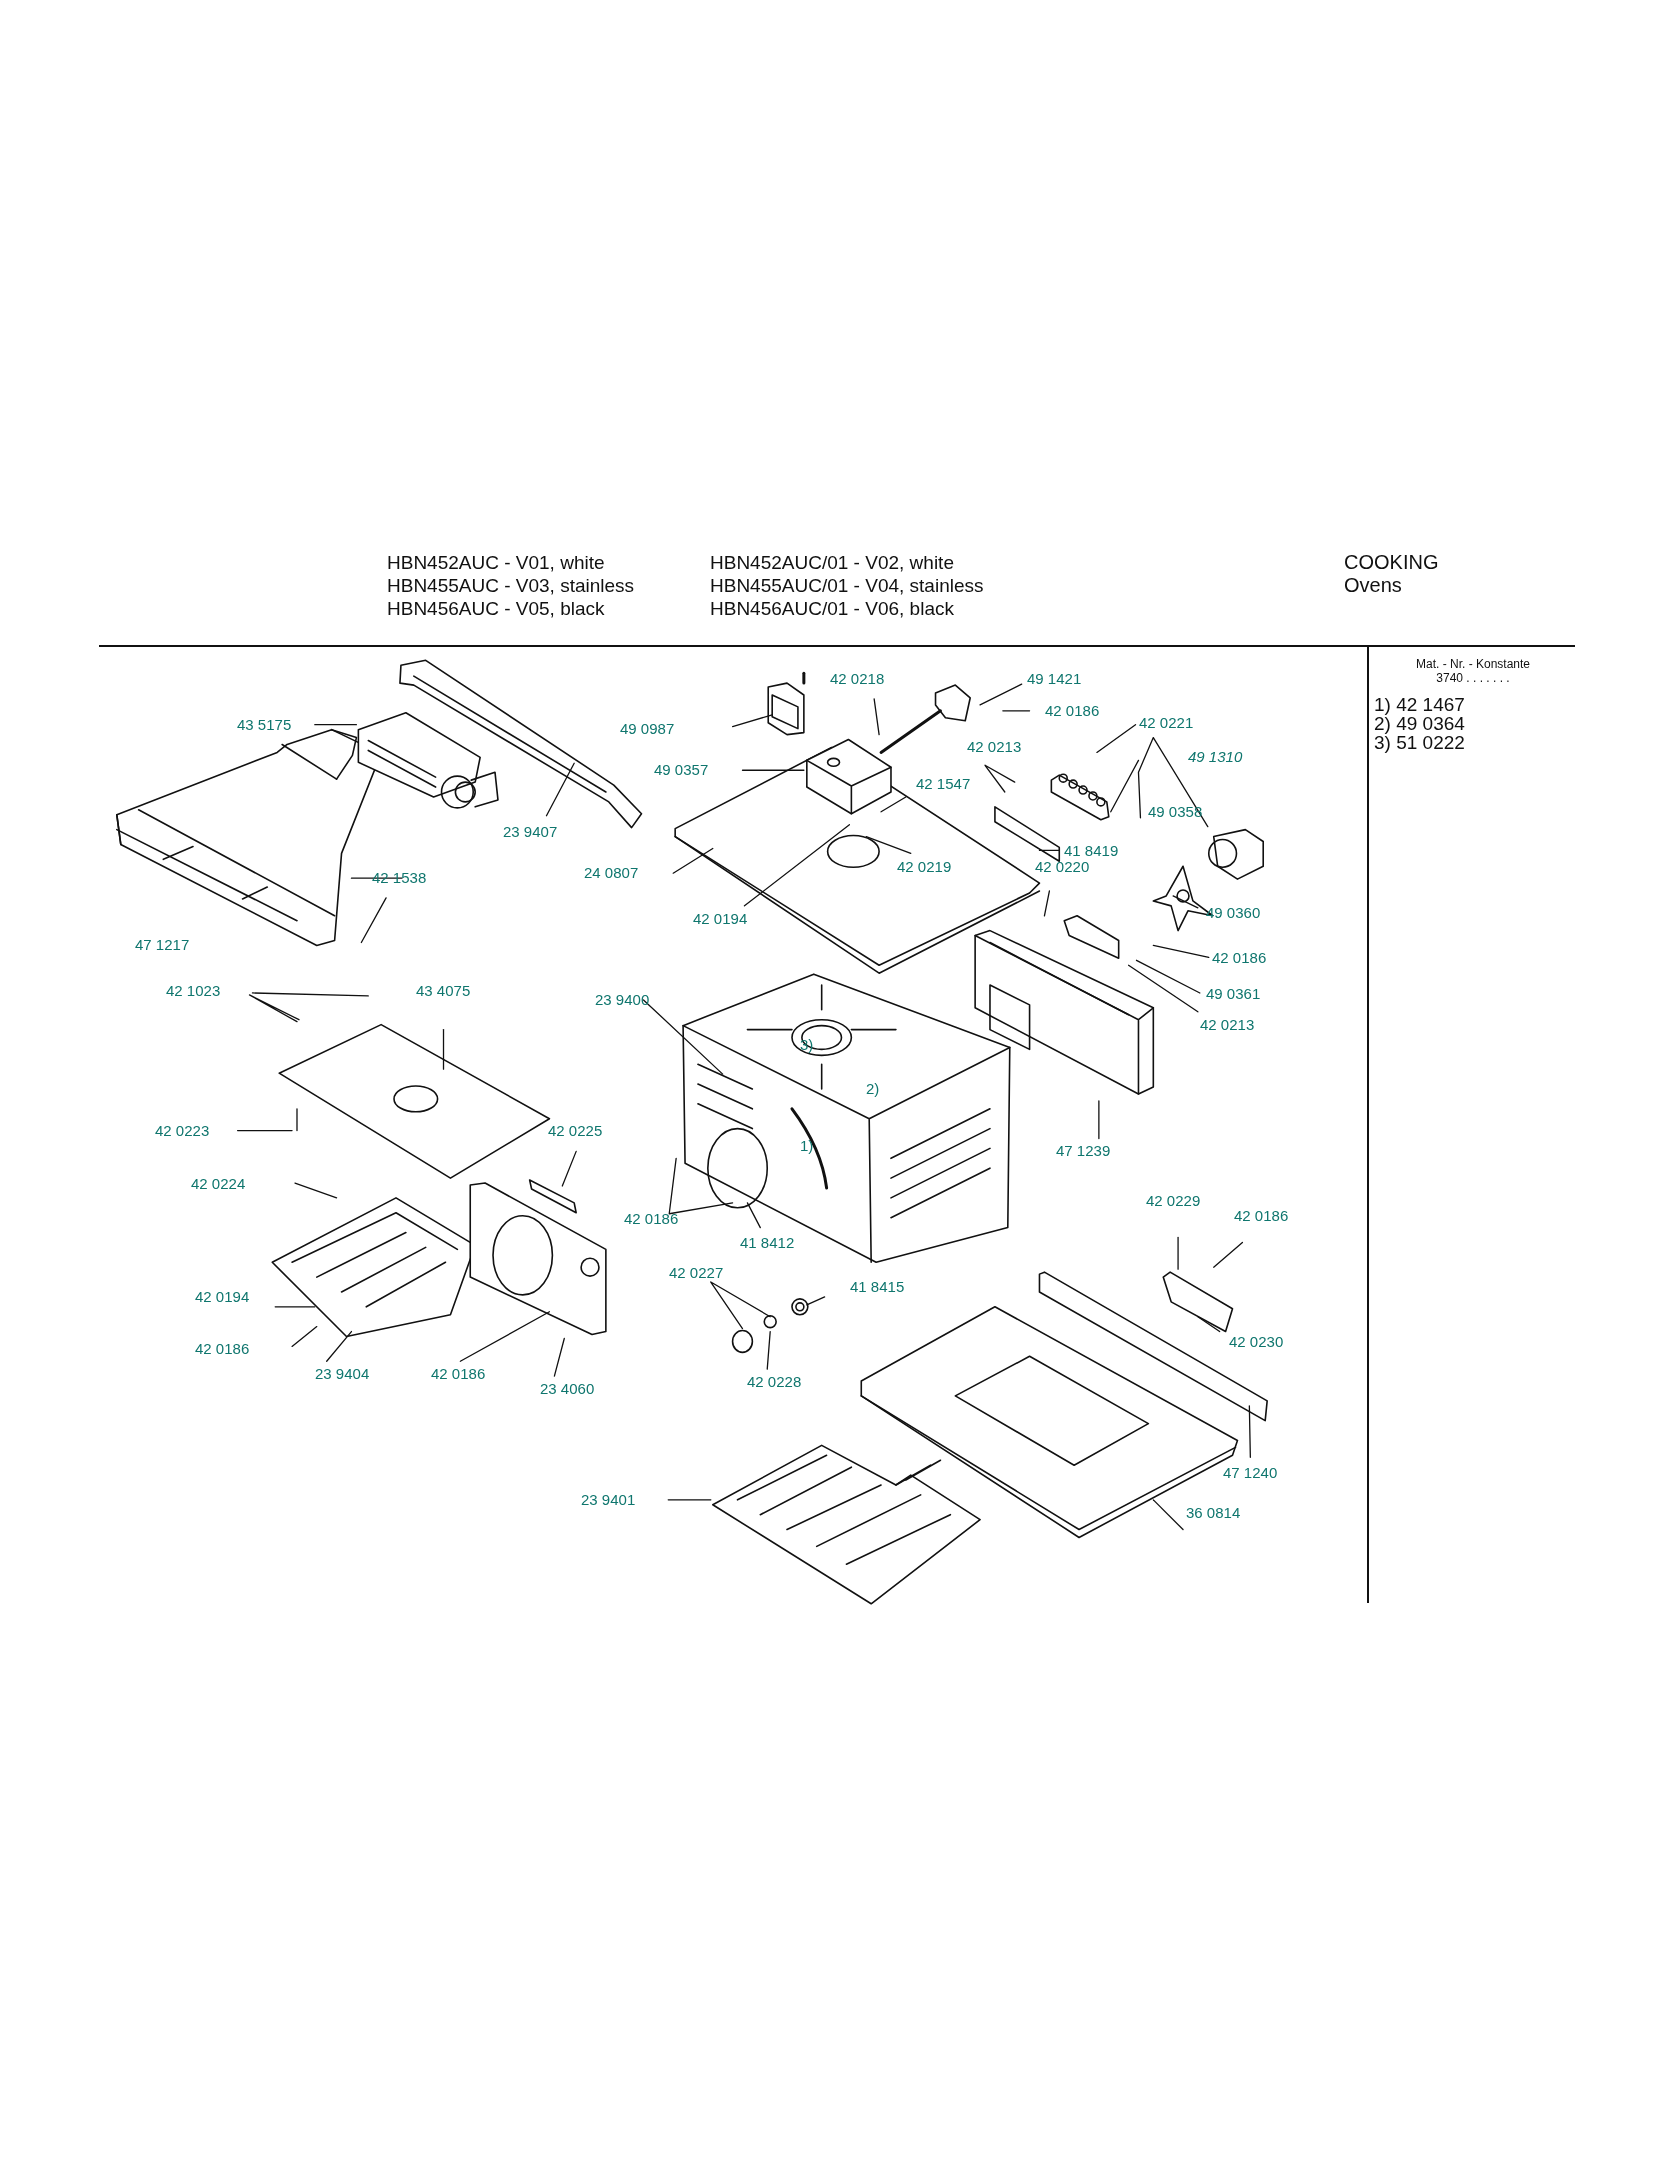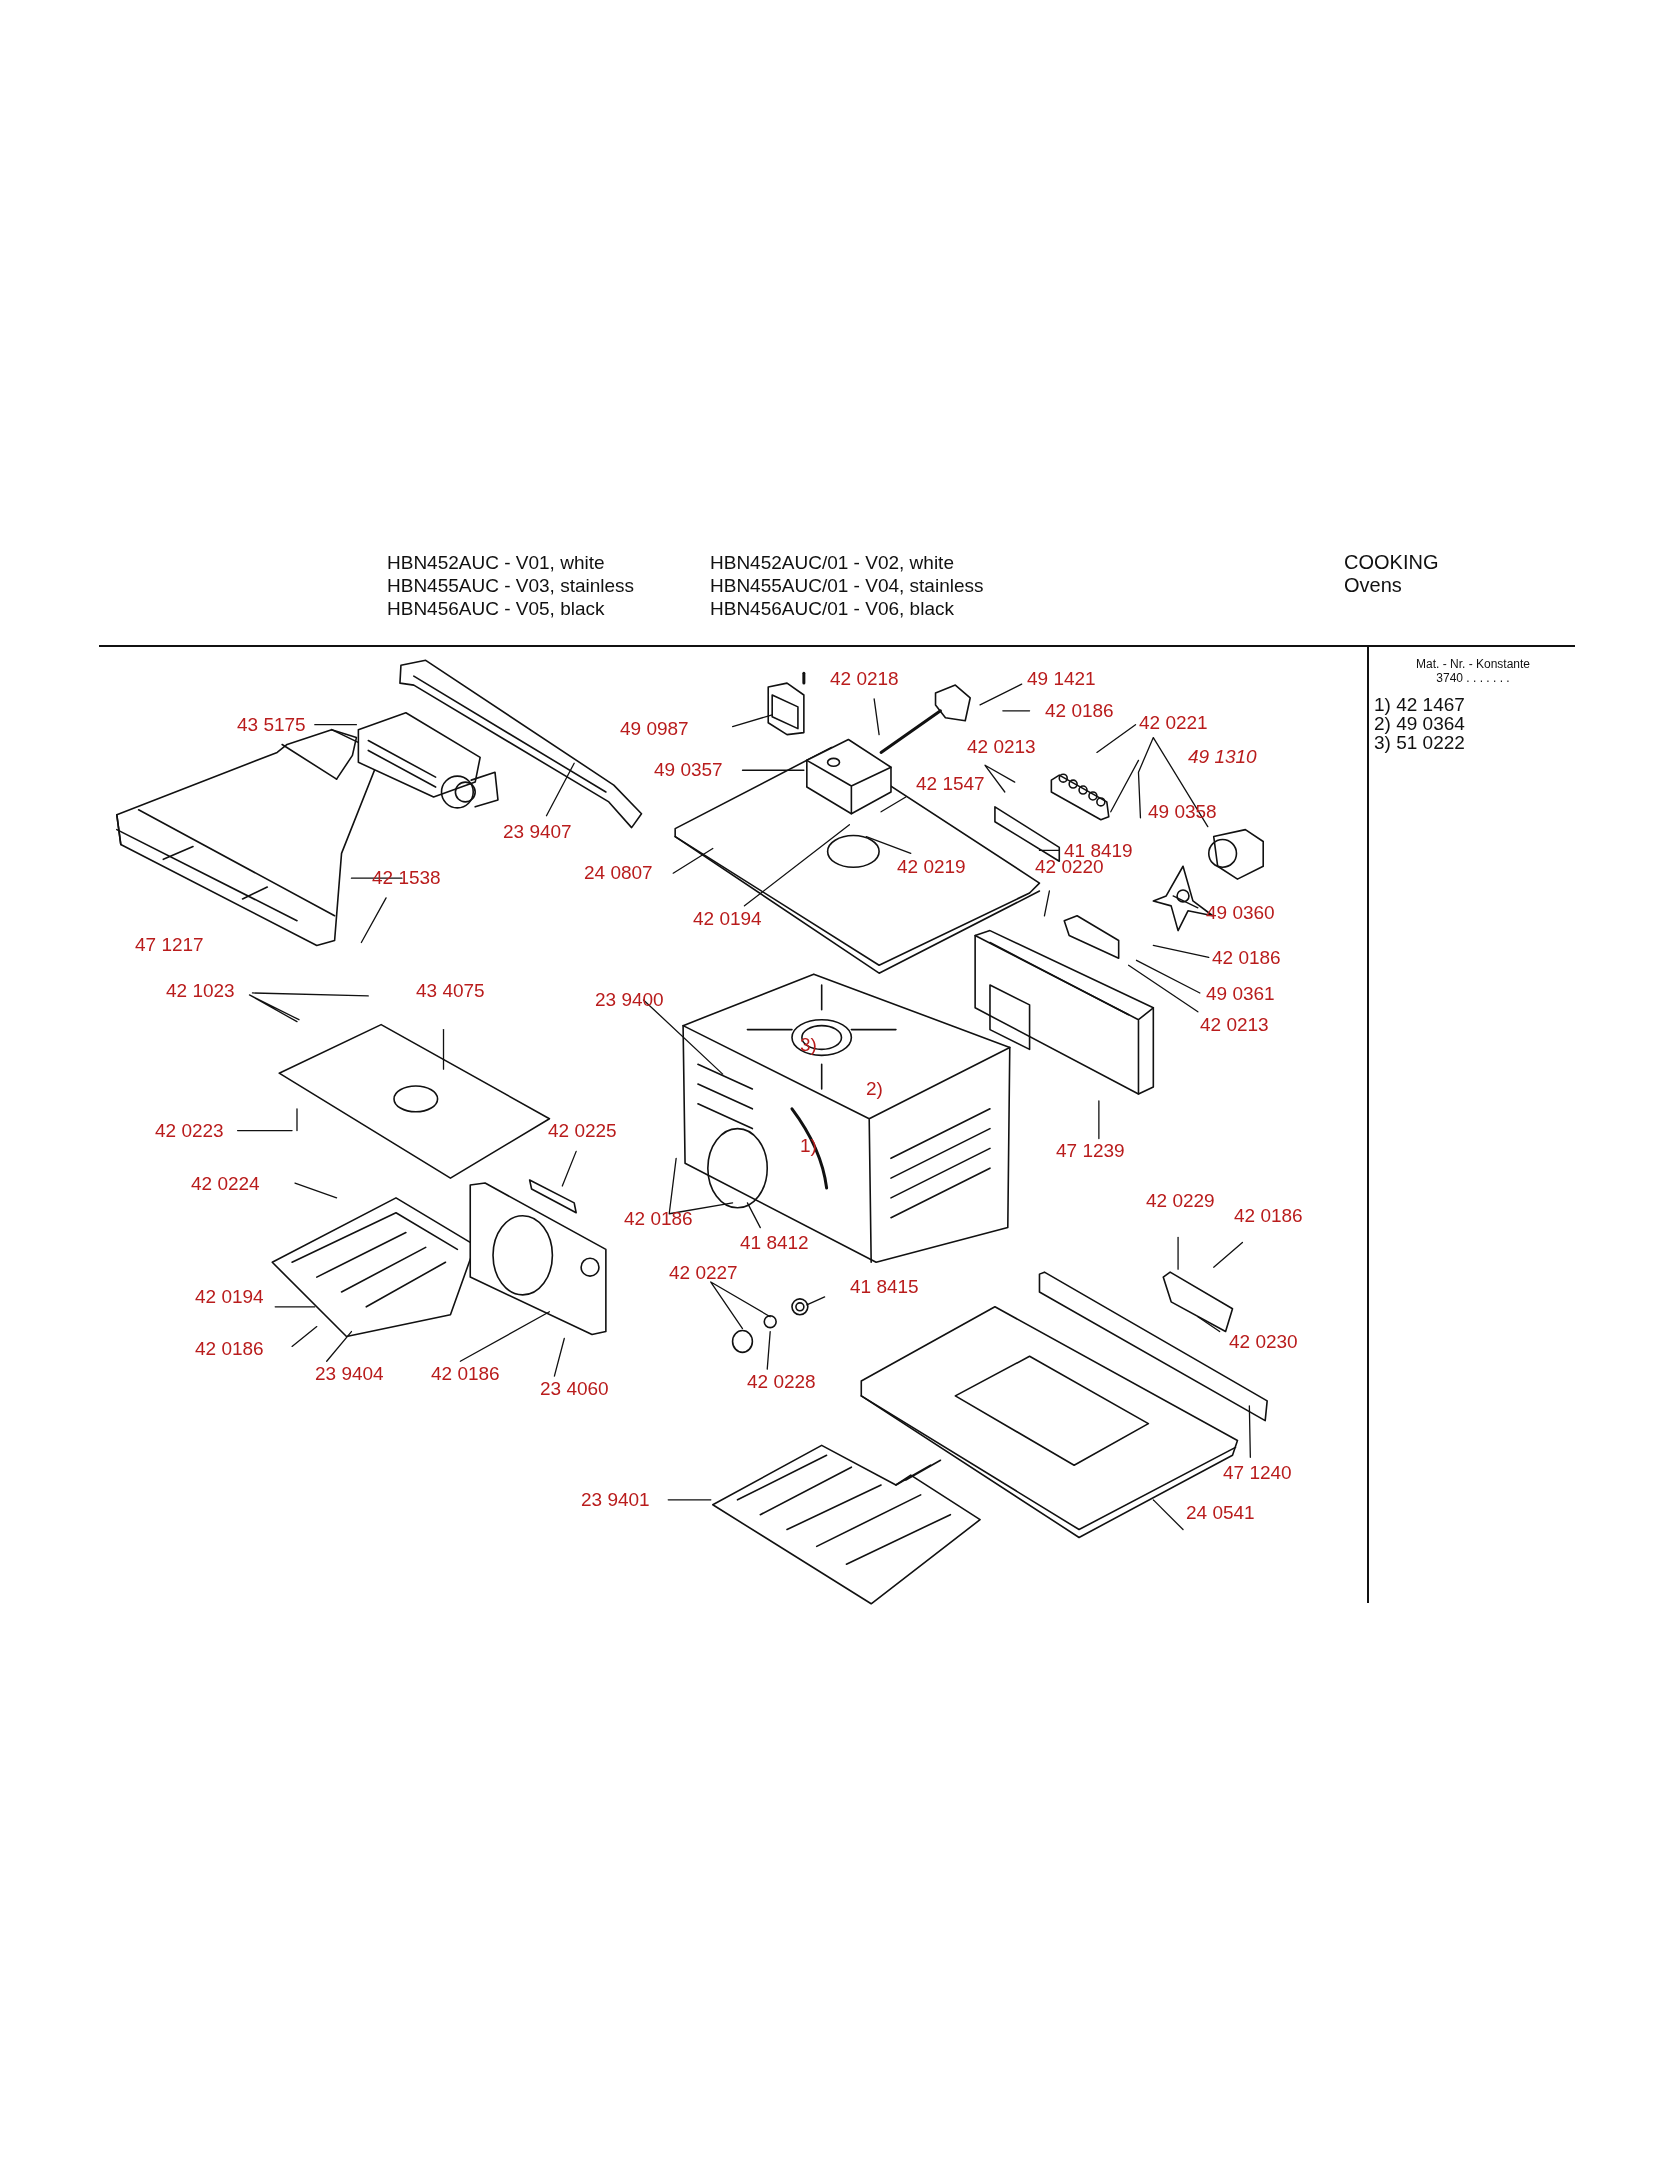--- a/index.html
+++ b/index.html
@@ -1,20 +1,20 @@
 <!DOCTYPE html>
 <html><head>
 <meta charset="utf-8">
 <style>
   html, body { margin:0; padding:0; background:#ffffff; }
   body { width:1679px; height:2178px; position:relative; overflow:hidden;
          font-family:"Liberation Sans", sans-serif; color:#111; }
   .abs { position:absolute; }
   .hdr { font-size:19px; line-height:23px; white-space:nowrap;margin-left:20px; }
-  .lbl { position:absolute; font-size:19px; line-height:20px; white-space:nowrap; color:#b91c1c; }
+  .lbl { position:absolute; font-size:15px; line-height:20px; white-space:nowrap; color:#0f766e; }
   .small { font-size:12px; line-height:14px; }
   .fn { font-size:19px; line-height:19px; }
   svg.drawing { position:absolute; left:0; top:0; }
   svg.drawing * { vector-effect:non-scaling-stroke; }
 </style>
 </head>
 <body>
 
 <div class="abs hdr" style="left:367px;top:551px;">
   <div>HBN452AUC - V01, white</div>
@@ -256,14 +256,14 @@
 <div class="lbl" style="left:850px;top:1277px;">41 8415</div>
 <div class="lbl" style="left:195px;top:1287px;">42 0194</div>
 <div class="lbl" style="left:1229px;top:1332px;">42 0230</div>
 <div class="lbl" style="left:195px;top:1339px;">42 0186</div>
 <div class="lbl" style="left:315px;top:1364px;">23 9404</div>
 <div class="lbl" style="left:431px;top:1364px;">42 0186</div>
 <div class="lbl" style="left:540px;top:1379px;">23 4060</div>
 <div class="lbl" style="left:747px;top:1372px;">42 0228</div>
 <div class="lbl" style="left:1223px;top:1463px;">47 1240</div>
 <div class="lbl" style="left:581px;top:1490px;">23 9401</div>
-<div class="lbl" style="left:1186px;top:1503px;">24 0541</div>
+<div class="lbl" style="left:1186px;top:1503px;">36 0814</div>
 
 
 </body></html>

